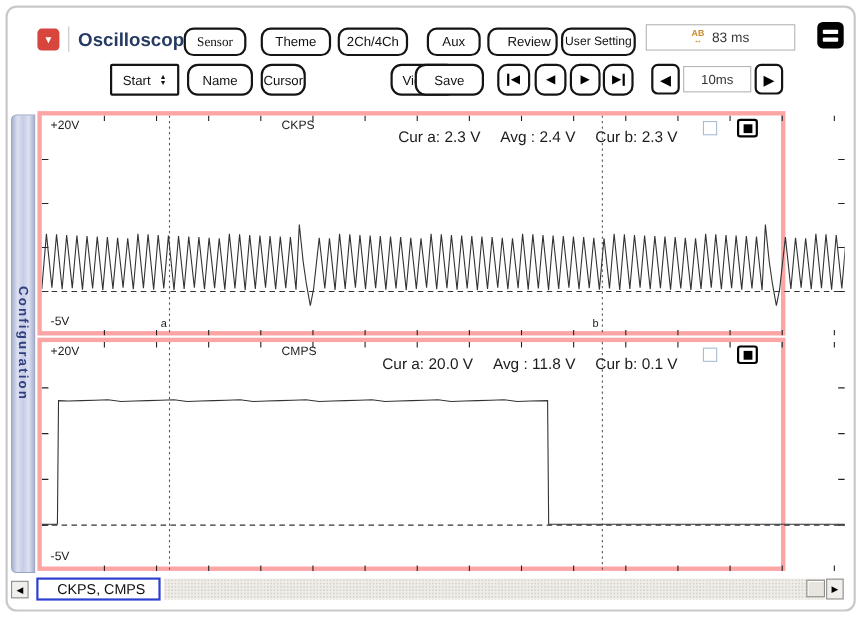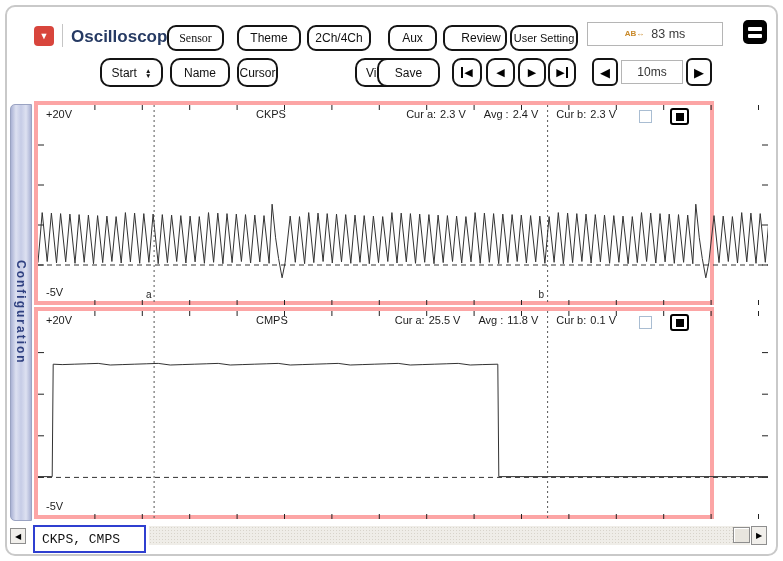--- a/index.html
+++ b/index.html
@@ -11,21 +11,21 @@
          background:#fff; border:2px solid #141414; border-radius:9px;
          font-size:12px; color:#111; cursor:pointer; }
   .red-btn { position:absolute; left:34px; top:26px; width:20px; height:20px; background:#d8453c;
              border-radius:4px; display:flex; align-items:center; justify-content:center;
              color:#fff; font-size:9px; cursor:pointer; }
   .divider { position:absolute; left:62px; top:24px; width:1px; height:23px; background:#c5c5c5; }
   .title { position:absolute; left:71px; top:27px; font-size:17px; font-weight:bold; color:#263a63; }
   .delta-box { position:absolute; left:587px; top:22px; width:136px; height:24px; background:#fff;
                border:1px solid #b5b5b5; display:flex; align-items:center; justify-content:center;
                gap:7px; font-size:12.5px; color:#3a3a3a; }
-  .ab-icon { display:flex; flex-direction:row; align-items:center; color:#c98a2a;
+  .ab-icon { display:flex; flex-direction:column; align-items:center; color:#c98a2a;
              font-size:8px; font-weight:bold; line-height:6px; }
   .menu-btn { position:absolute; left:743px; top:20px; width:24px; height:24px; background:#000;
               border-radius:5px; display:flex; flex-direction:column; align-items:center;
               justify-content:center; gap:3px; cursor:pointer; }
   .menu-btn .bar { width:14px; height:4px; background:#fff; border-radius:1px; }
   .spinner { display:flex; flex-direction:column; margin-left:8px; font-size:6.5px; line-height:5px; color:#111; }
   .tbar { width:2px; height:11px; background:#000; }
   .tr-ic { font-size:11px; line-height:11px; color:#000; }
   .tb-arrow { font-size:13px; color:#000; }
   .val-box { position:absolute; background:#fff; border:1px solid #b5b5b5; display:flex;
@@ -36,35 +36,35 @@
       border:1px solid #9aa3c2; border-radius:5px 0 0 5px;
       background:linear-gradient(90deg,#aab2d4 0%,#dde1f1 25%,#c6cce6 50%,#dde1f1 75%,#aab2d4 100%);
       display:flex; align-items:center; justify-content:center; cursor:pointer; }
   .config-tab span { writing-mode:vertical-rl; font-size:12px; font-weight:bold;
       color:#2f4080; letter-spacing:2px; }
 
   
   .panel { position:absolute; left:34px; width:680px; background:#fff; border:4px solid #fca5a5; }
   .panel svg { position:absolute; left:0; top:0; }
   .ptext { position:absolute; font-size:11px; color:#1c1c1c; white-space:nowrap; }
-  .readout { position:absolute; top:3px; right:94px; display:flex; gap:18px; font-size:11px; color:#1c1c1c; }
+  .readout { position:absolute; top:11px; right:94px; display:flex; gap:18px; font-size:14px; color:#1c1c1c; }
   .readout .grp { display:flex; gap:4px; }
   .chk { position:absolute; top:5px; right:58px; width:13px; height:13px; background:#fff;
          border:1px solid #a9bdd2; cursor:pointer; }
   .chip { position:absolute; top:3px; right:21px; width:19px; height:17px; border:2px solid #000;
           border-radius:3px; background:#fff; display:grid; place-items:center; cursor:pointer; }
   .chip div { width:8px; height:8px; background:#000; }
   .cur-label { position:absolute; bottom:1px; font-size:10px; color:#222; cursor:ew-resize; }
 
   
   .sb-btn { position:absolute; background:#f1efeb; border:1px solid #8e8e8e; display:flex;
             align-items:center; justify-content:center; font-size:8px; color:#000; cursor:pointer; }
-  .names-box { position:absolute; left:33px; top:525px; width:113px; height:28px; background:#fff;
-               border:2px solid #2f3fd0; display:flex; align-items:center; padding-left:7px;
-               font-size:13px; color:#111; cursor:pointer;font-family:Liberation Mono, monospace; }
+  .names-box { position:absolute; left:33px; top:525px; width:113px; height:21px; background:#fff;
+               border:2px solid #2f3fd0; display:flex; align-items:center; padding-left:17px;
+               font-size:13px; color:#111; cursor:pointer; }
   .track { position:absolute; left:149px; top:526px; width:601px; height:19px; background-color:#efede8;
            background-image:radial-gradient(#d8d4cb 1px, transparent 1px); background-size:3px 3px;
            cursor:pointer; }
   .thumb { position:absolute; left:584px; top:1px; width:17px; height:16px; background:#e8e5de;
            border:1px solid #8e8e8e; box-shadow:inset 1px 1px 0 #fff; cursor:grab; }
 </style>
 </head>
 <body>
 
 <div class="stage">
@@ -89,21 +89,21 @@
         <span>↔</span>
     </span>
     <span>83 ms</span>
   </div>
 
   <div class="menu-btn">
     <span class="bar"></span>
     <span class="bar"></span>
   </div>
 
-  <button class="btn" style="left:100px;top:58px;width:63px;height:29px;border-radius:10px;">
+  <button class="btn" style="left:100px;top:58px;width:63px;height:29px;border-radius:2px;">
     <span>Start</span>
     <span class="spinner">
       <span>▲</span>
         <span>▼</span>
     </span>
   </button>
   <button class="btn" style="left:170px;top:58px;width:60px;height:29px;border-radius:10px;">Name</button>
   <button class="btn" style="left:237px;top:58px;width:41px;height:29px;border-radius:10px;">Cursor</button>
   <button class="btn" style="left:307px;top:58px;width:61px;height:29px;border-radius:10px;margin-left:48px;">ViewAll</button>
   <button class="btn" style="left:377px;top:58px;width:63px;height:29px;border-radius:10px;">Save</button>
@@ -172,21 +172,21 @@
         <path d="M56.9 0L56.9 5M56.9 203L56.9 208M104.3 0L104.3 5M104.3 203L104.3 208M151.7 0L151.7 5M151.7 203L151.7 208M199.1 0L199.1 5M199.1 203L199.1 208M246.5 0L246.5 5M246.5 203L246.5 208M293.9 0L293.9 5M293.9 203L293.9 208M341.3 0L341.3 5M341.3 203L341.3 208M388.7 0L388.7 5M388.7 203L388.7 208M436.1 0L436.1 5M436.1 203L436.1 208M483.5 0L483.5 5M483.5 203L483.5 208M530.9 0L530.9 5M530.9 203L530.9 208M578.3 0L578.3 5M578.3 203L578.3 208M625.7 0L625.7 5M625.7 203L625.7 208M673.1 0L673.1 5M673.1 203L673.1 208M720.5 0L720.5 5M720.5 203L720.5 208M0 166.4L6 166.4M724 166.4L730 166.4M0 124.8L6 124.8M724 124.8L730 124.8M0 83.2L6 83.2M724 83.2L730 83.2M0 41.6L6 41.6M724 41.6L730 41.6" stroke="#222" stroke-width="1" fill="none"></path>
         <path d="M0 166.4L730 166.4" stroke="#333" stroke-width="1" stroke-dasharray="5,4" fill="none"></path>
         <path d="M116.1 0L116.1 208M509.6 0L509.6 208" stroke="#555" stroke-width="1" stroke-dasharray="2,3" fill="none"></path>
         <path d="M0 165.6L14.2 165.6L15.2 53.2L24.2 53.6L36.2 53.2L48.2 52.8L60.2 52.4L72.2 54L84.2 53.6L96.2 53.2L108.2 52.8L120.2 52.4L132.2 54L144.2 53.6L156.2 53.2L168.2 52.8L180.2 52.4L192.2 54L204.2 53.6L216.2 53.2L228.2 52.8L240.2 52.4L252.2 54L264.2 53.6L276.2 53.2L288.2 52.8L300.2 52.4L312.2 54L324.2 53.6L336.2 53.2L348.2 52.8L360.2 52.4L372.2 54L384.2 53.6L396.2 53.2L408.2 52.8L420.2 52.4L432.2 54L444.2 53.6L459.8 53.2L460.8 165.6L730 165.6" stroke="#333" stroke-width="1" fill="none"></path>
       </svg>
     <span class="ptext" style="left:8px;top:3px;">+20V</span>
     <span class="ptext" style="left:218px;top:3px;">CMPS</span>
     <div class="readout">
       <span class="grp">
           <span>Cur a:</span>
-          <span>25.5 V</span>
+          <span>20.0 V</span>
         </span>
       <span class="grp">
           <span>Avg :</span>
           <span>11.8 V</span>
         </span>
       <span class="grp">
           <span>Cur b:</span>
           <span>0.1 V</span>
         </span>
     </div>

